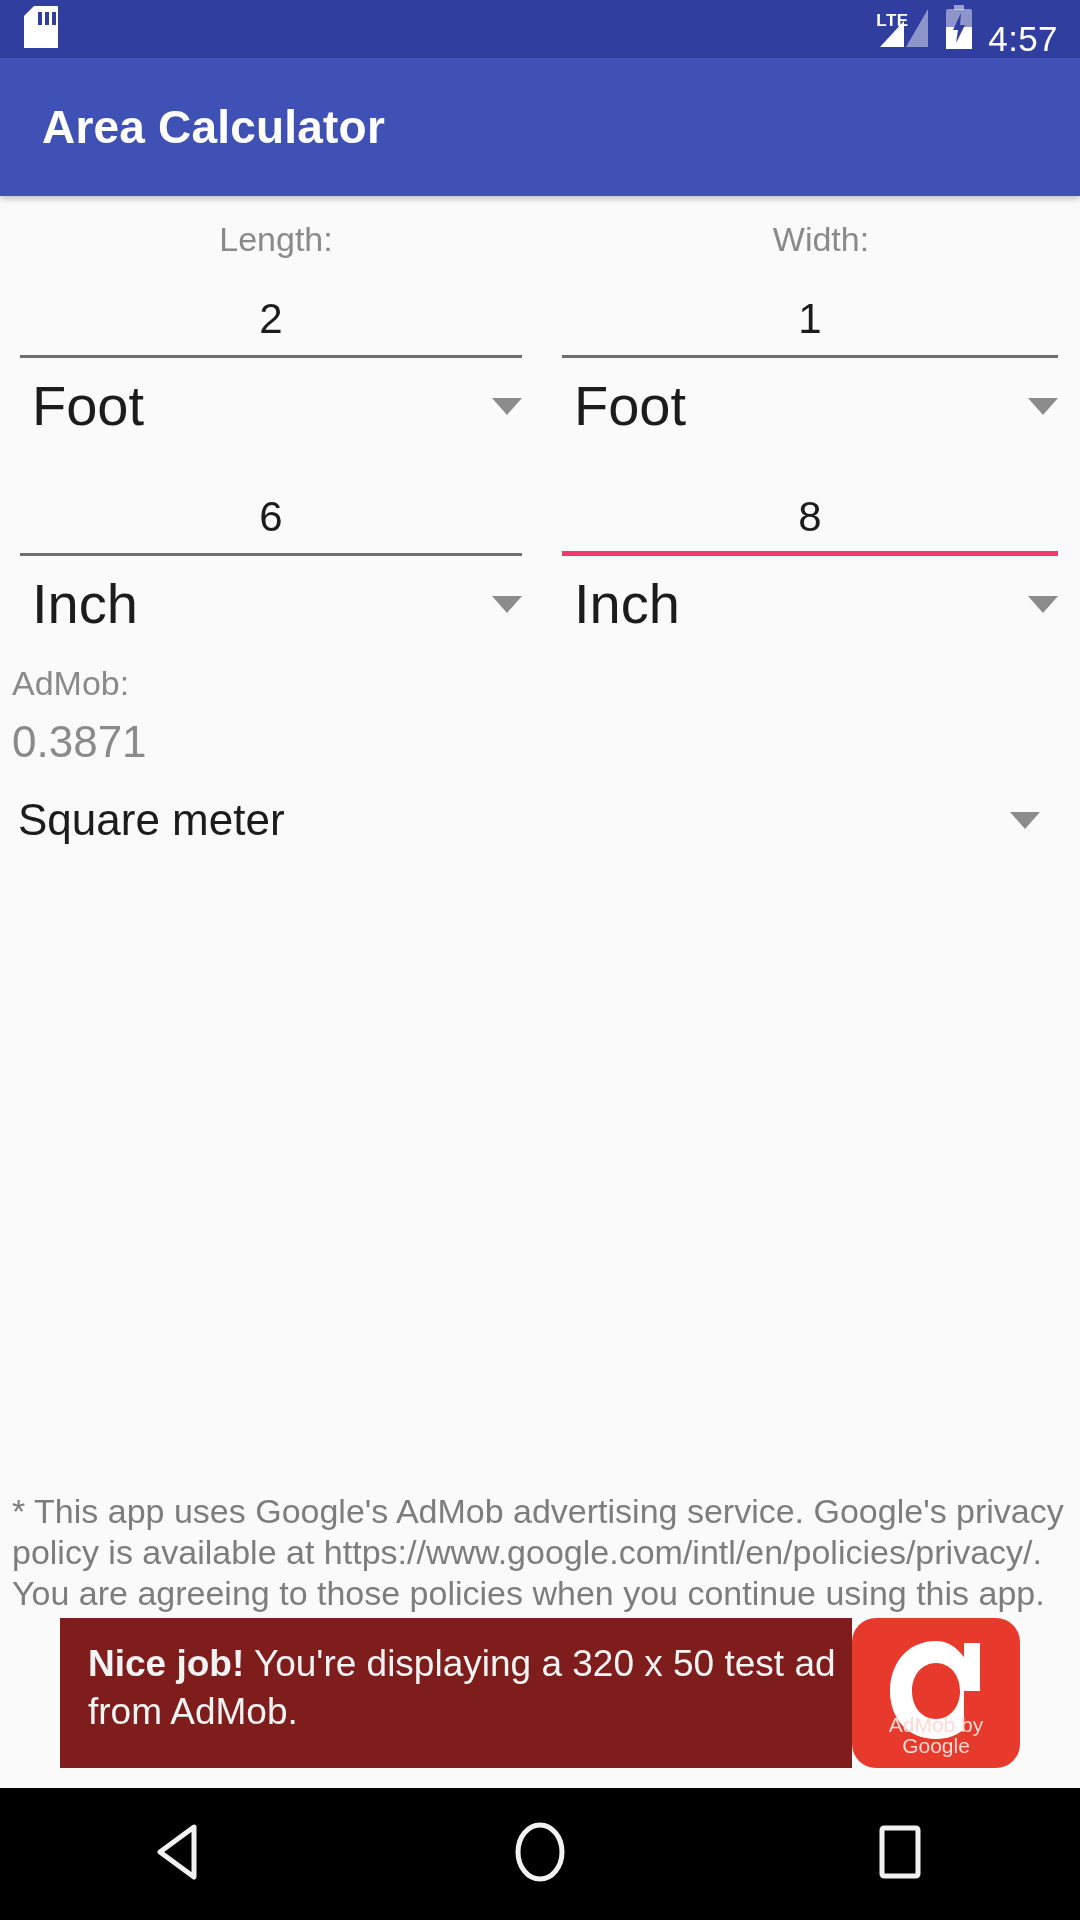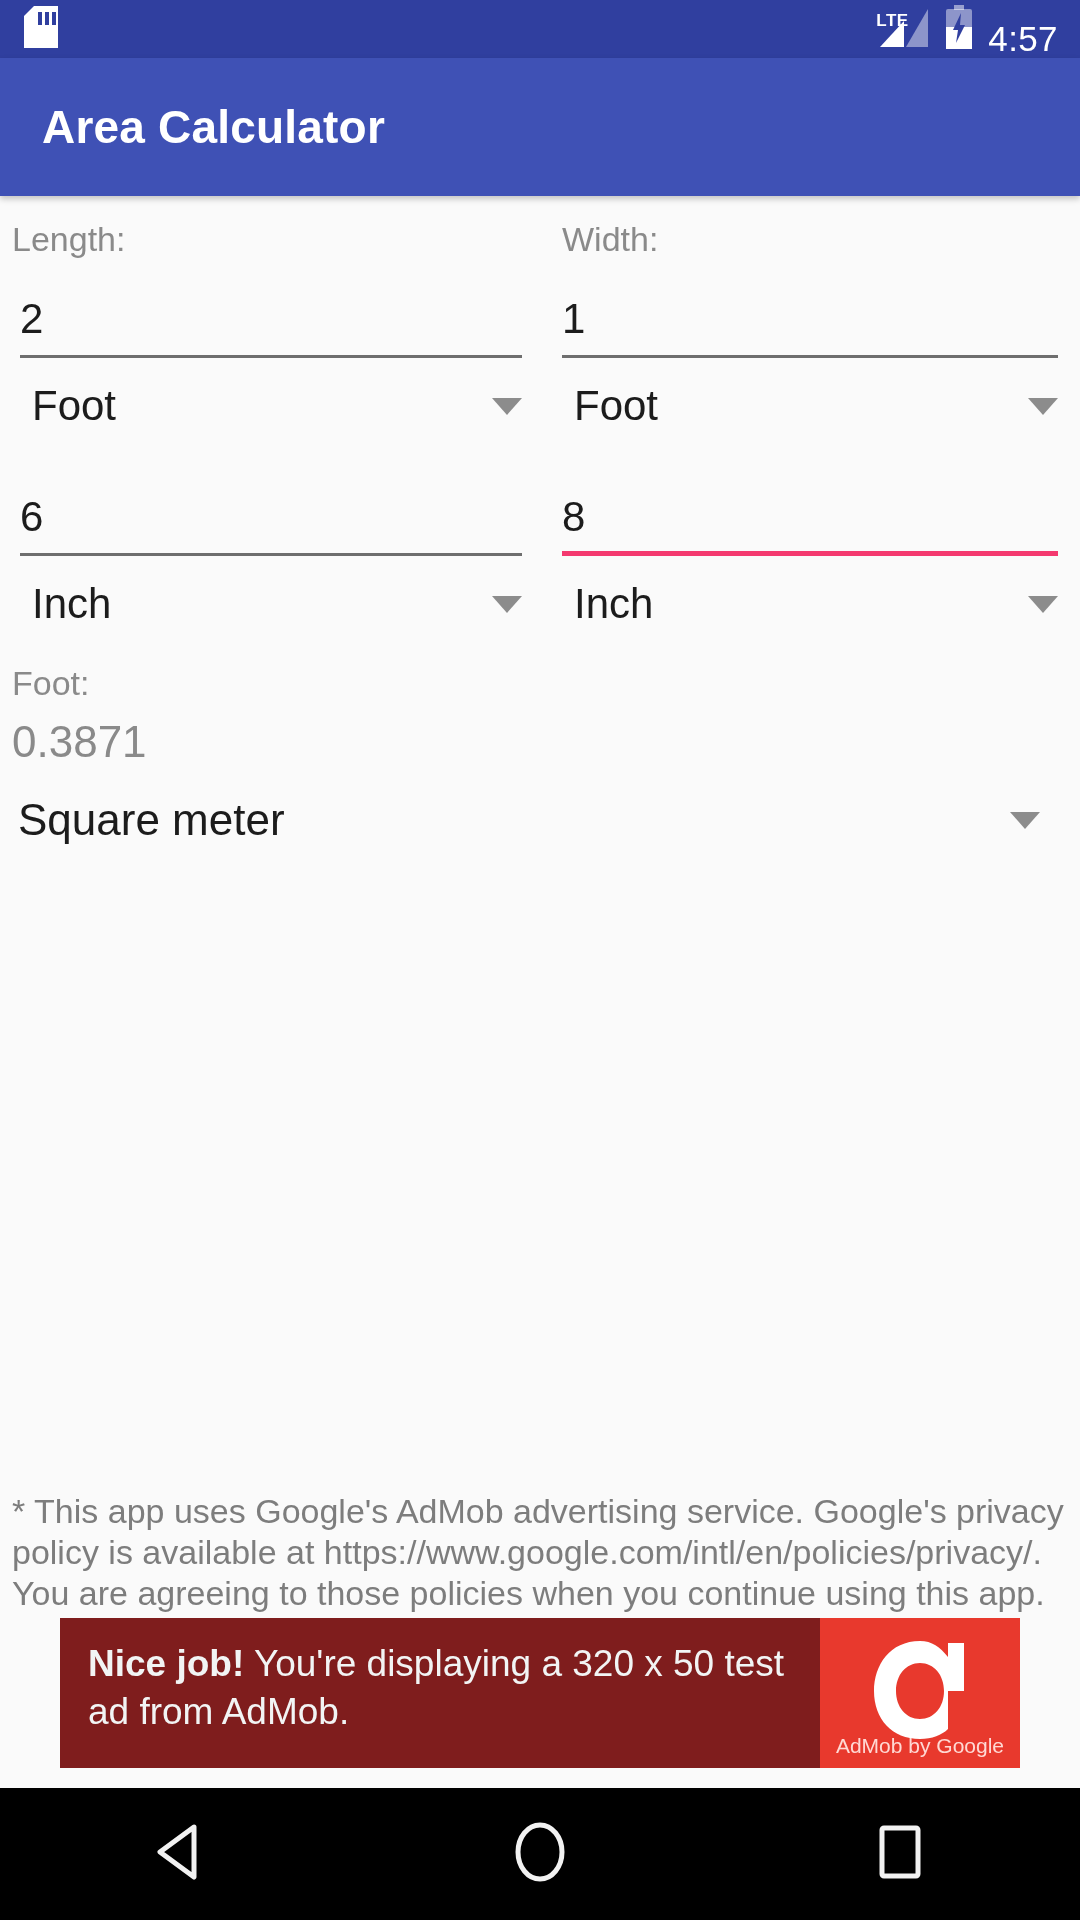--- a/index.html
+++ b/index.html
@@ -80,21 +80,21 @@
 
   
   #content {
     position: absolute;
     top: 196px; left: 0;
     width: 1080px;
     height: 1592px;
     background: #fafafa;
   }
 
-  .cols { display: flex; width: 1080px; }
+  .cols { display: flex; width: 1080px; text-align: center; }
   .col { width: 540px; }
 
   .field-label {
     color: #8a8a8a;
     font-size: 34px;
     line-height: 1;
     padding-left: 12px;
     padding-top: 26px;
   }
   .col.right .field-label { padding-left: 22px; }
@@ -117,21 +117,21 @@
 
   .spinner-row {
     position: relative;
     height: 96px;
     margin: 0 18px 0 20px;
     display: flex;
     align-items: center;
   }
   .col.right .spinner-row { margin: 0 22px 0 22px; }
   .spinner-value {
-    font-size: 42px;
+    font-size: 56px;
     color: #1c1c1c;
     line-height: 1;
     padding-left: 12px;
   }
   .caret {
     margin-left: auto;
     width: 0; height: 0;
     border-left: 15px solid transparent;
     border-right: 15px solid transparent;
     border-top: 17px solid #8c8c8c;
@@ -191,28 +191,29 @@
     background: #7f1d1d;
     padding: 22px 10px 0 28px;
   }
   #ad-text {
     color: #f2f4f4;
     font-size: 37px;
     line-height: 48px;
   }
   #ad-text b { font-weight: 700; }
   #ad-logo-pane {
-    width: 200px;
+    width: 168px;
     background: #e8392d;
     position: relative;
     display: flex;
     flex-direction: column;
     align-items: center;
     justify-content: flex-start;
     padding-top: 21px;
+    border-radius: 24px;
   }
   #admob-caption {
     position: absolute;
     bottom: 12px;
     left: 0; right: 0;
     text-align: center;
     color: #ffd9d4;
     font-size: 21px;
     line-height: 1;
   }
@@ -328,21 +329,21 @@
           </div>
         </div>
         <div class="spinner-row">
           <span class="spinner-value">Inch</span>
           <span class="caret"></span>
         </div>
       </div>
     </div>
 
     <div id="area-block">
-      <div id="area-label">Foot:</div>
+      <div id="area-label">AdMob:</div>
       <div id="area-value">0.3871</div>
     </div>
     <div id="area-unit-row">
       <span id="area-unit-value">Square meter</span>
       <span class="caret"></span>
     </div>
 
     <div id="disclaimer">* This app uses Google's AdMob advertising service. Google's privacy policy is available at https://www.google.com/intl/en/policies/privacy/. You are agreeing to those policies when you continue using this app.</div>
 
     <div id="ad-banner">

